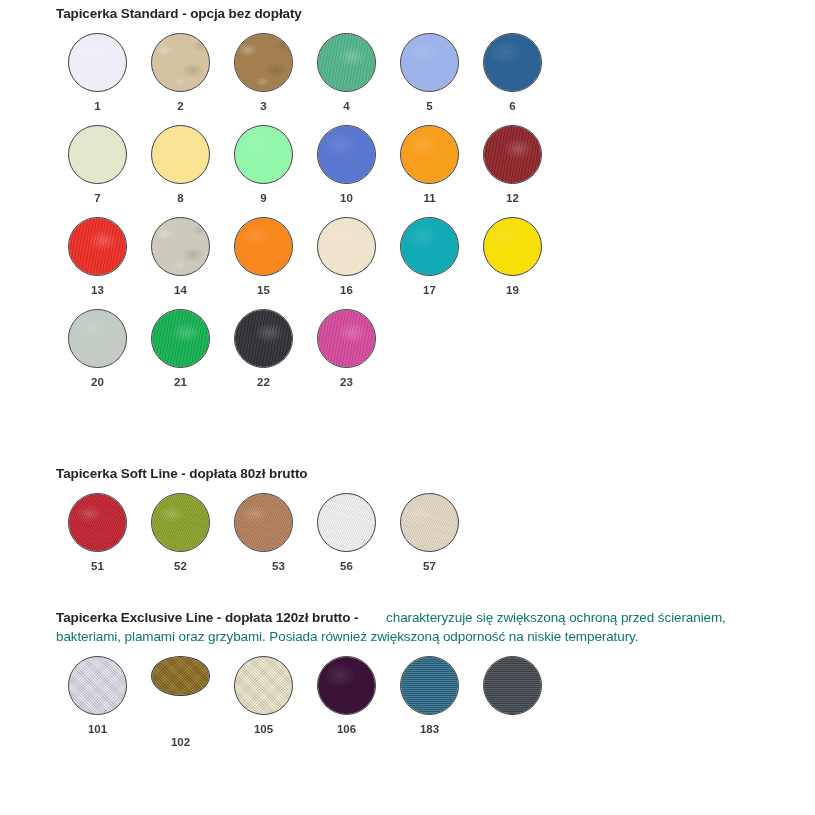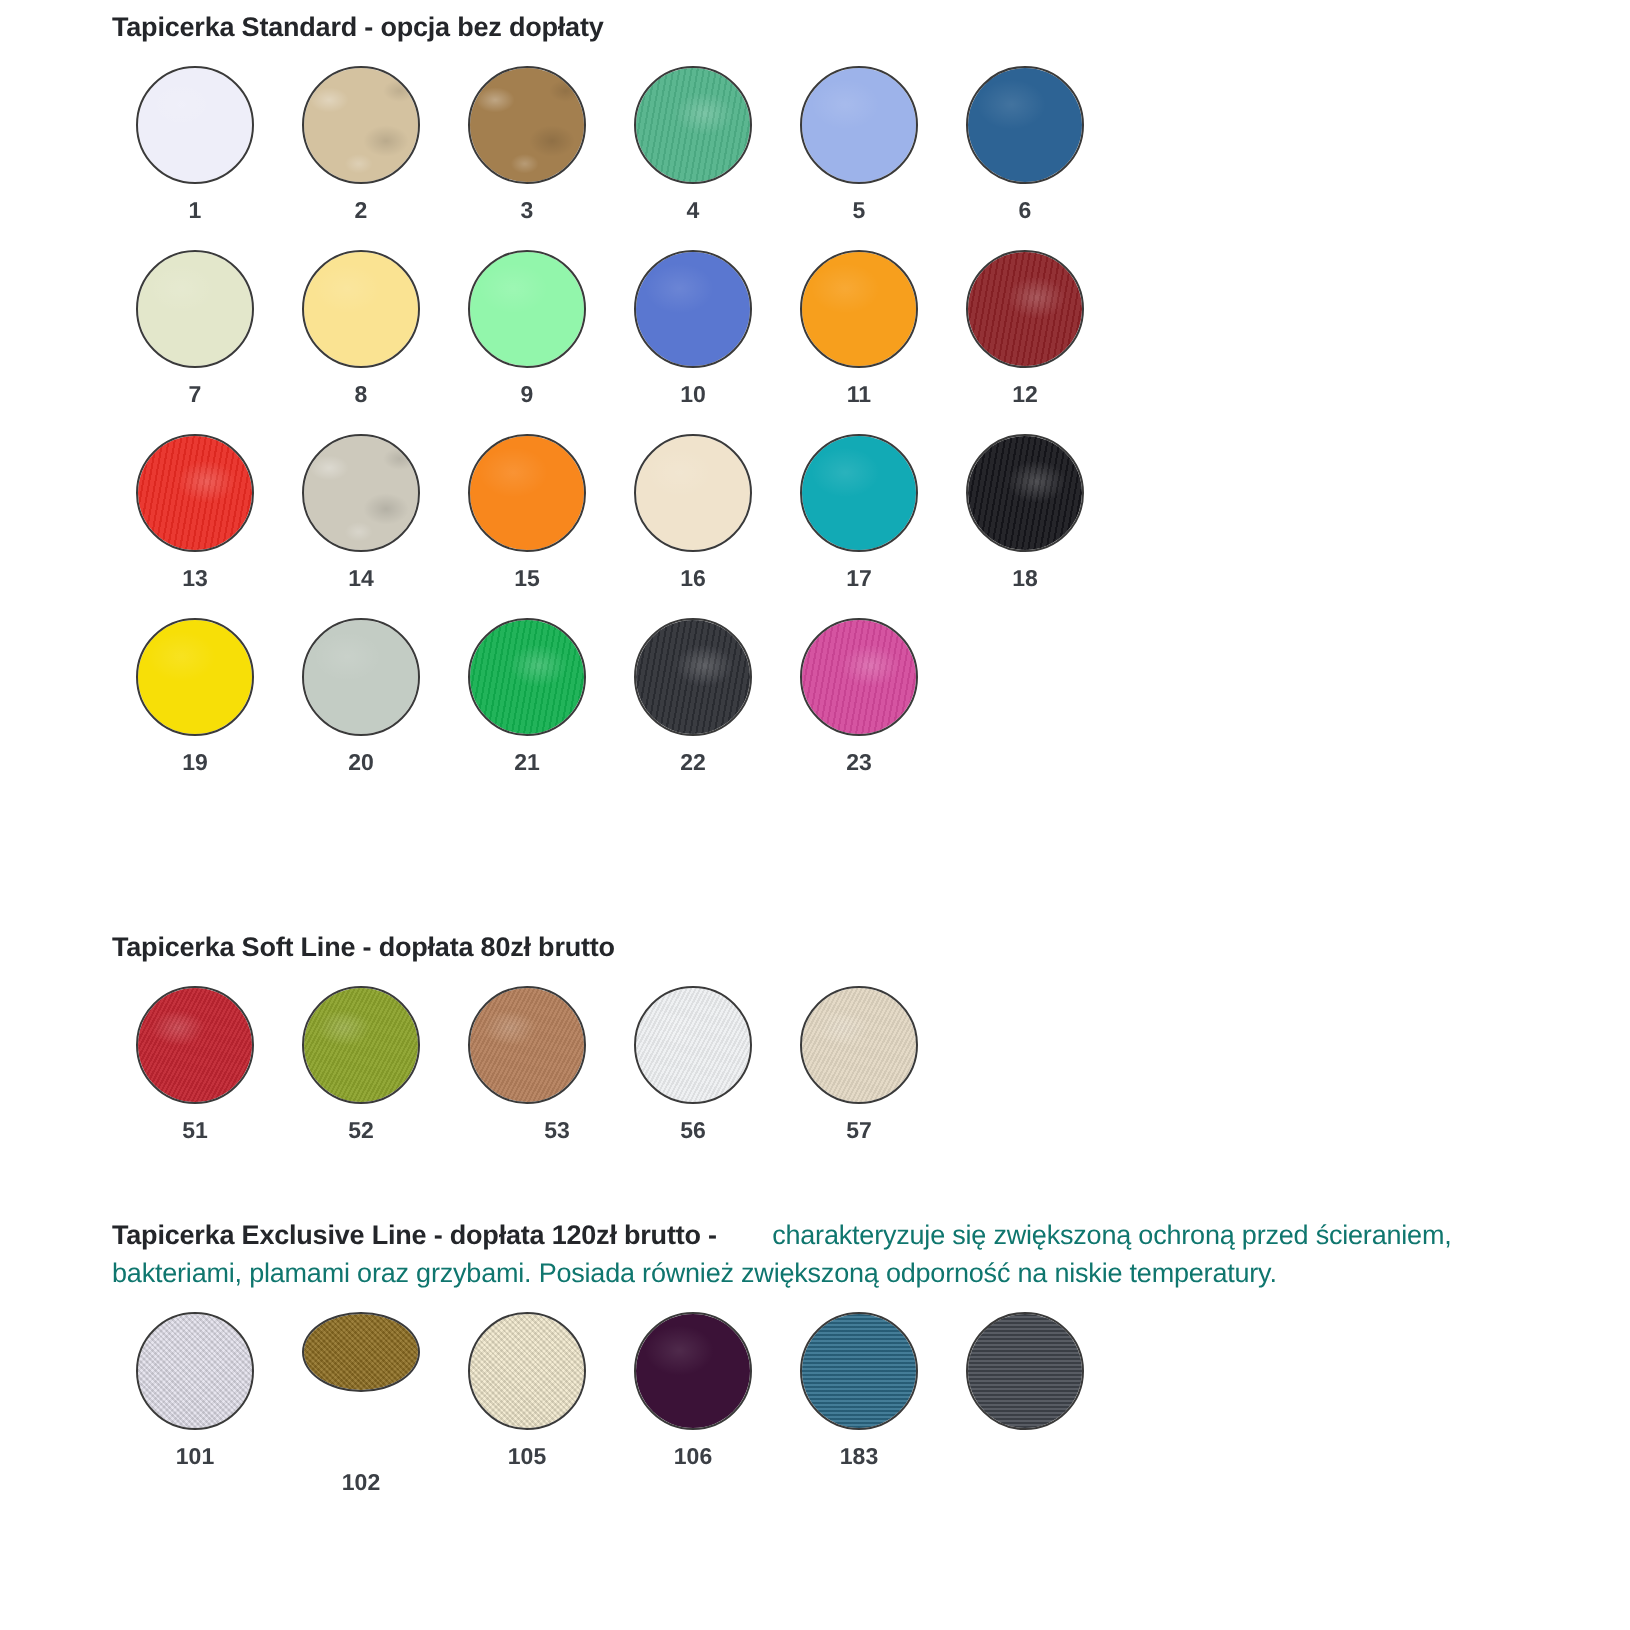--- a/index.html
+++ b/index.html
@@ -209,24 +209,20 @@
         </div>
         <div class="swatch-cell">
           <div class="swatch-dot tex-flat" style="background-color: rgb(240, 227, 204); border-color: rgb(58, 58, 58);"></div>
           <div class="swatch-label" style="color: rgb(59, 63, 69);">16</div>
         </div>
         <div class="swatch-cell">
           <div class="swatch-dot tex-flat" style="background-color: rgb(18, 170, 181); border-color: rgb(58, 58, 58);"></div>
           <div class="swatch-label" style="color: rgb(59, 63, 69);">17</div>
         </div>
         <div class="swatch-cell">
-          <div class="swatch-dot tex-soft" style="background-color: rgb(21, 21, 26); border-color: rgb(58, 58, 58);"></div>
-          <div class="swatch-label" style="color: rgb(59, 63, 69);">18</div>
-        </div>
-        <div class="swatch-cell">
           <div class="swatch-dot tex-flat" style="background-color: rgb(247, 223, 7); border-color: rgb(58, 58, 58);"></div>
           <div class="swatch-label" style="color: rgb(59, 63, 69);">19</div>
         </div>
         <div class="swatch-cell">
           <div class="swatch-dot tex-flat" style="background-color: rgb(195, 204, 196); border-color: rgb(58, 58, 58);"></div>
           <div class="swatch-label" style="color: rgb(59, 63, 69);">20</div>
         </div>
         <div class="swatch-cell">
           <div class="swatch-dot tex-soft" style="background-color: rgb(17, 174, 78); border-color: rgb(58, 58, 58);"></div>
           <div class="swatch-label" style="color: rgb(59, 63, 69);">21</div>

